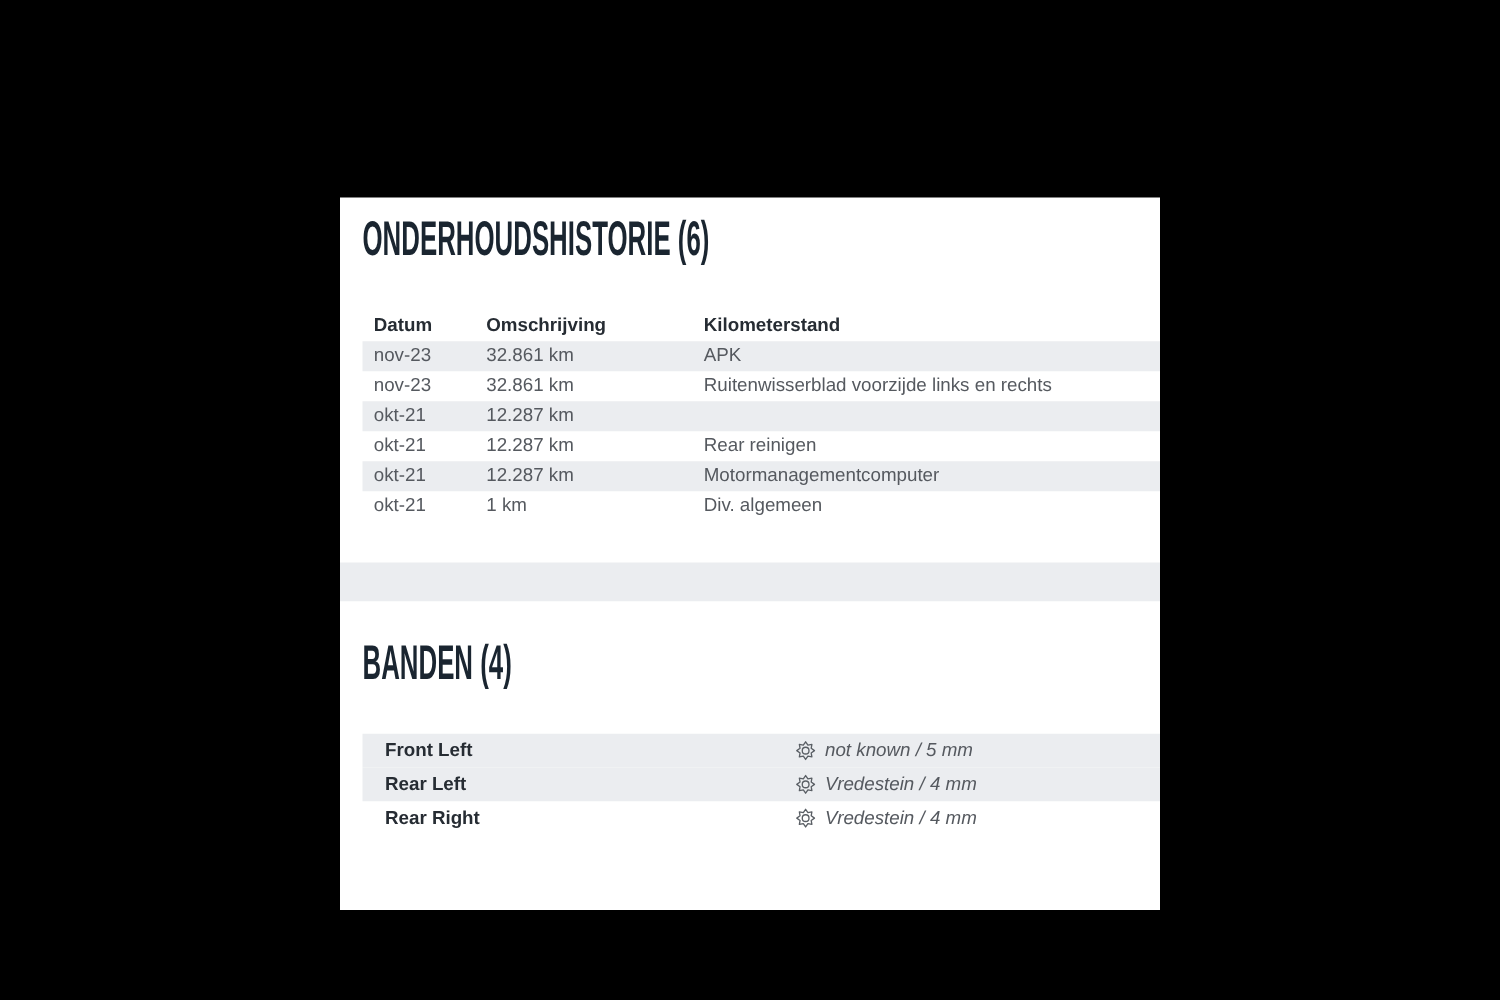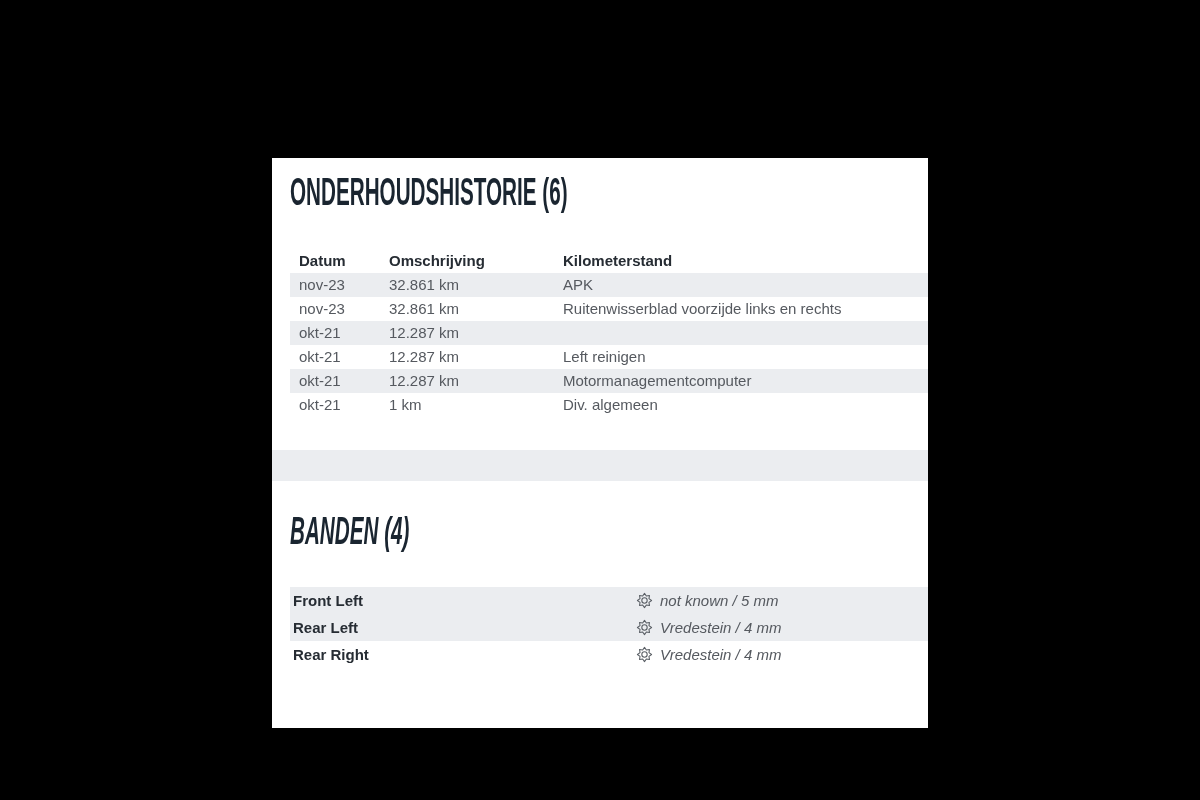--- a/index.html
+++ b/index.html
@@ -35,21 +35,21 @@
     color: var(--title-text);
     white-space: nowrap;
   }
   .section-title .condense {
     display: inline-block;
     transform: scaleX(0.53);
     transform-origin: 0 50%;
     letter-spacing: 0px;
   }
   .title-maintenance { top: 14px; }
-  .title-tires { top: 353px; font-style: italic; }
+  .title-tires { top: 353px; }
 
   
   .m-table {
     position: absolute;
     left: 18px; right: 0;
     top: 91px;
   }
   .m-row {
     display: grid;
     grid-template-columns: 90px 174px 1fr;
@@ -84,21 +84,21 @@
     top: 429px;
   }
   .t-row {
     position: relative;
     height: 27px;
     line-height: 27px;
     font-size: 15px;
   }
   .t-label {
     position: absolute;
-    left: 3px; top: 0;
+    left: 18px; top: 0;
     font-weight: 700;
     color: var(--header-text);
     white-space: nowrap;
   }
   .t-gear {
     position: absolute;
     left: 346px; top: 5px;
     width: 17px; height: 17px;
     color: var(--icon-color);
   }
@@ -136,21 +136,21 @@
       <div class="cell">32.861 km</div>
       <div class="cell">Ruitenwisserblad voorzijde links en rechts</div>
     </div>
     <div class="m-row striped">
       <div class="cell">okt-21</div>
       <div class="cell">12.287 km</div>
     </div>
     <div class="m-row">
       <div class="cell">okt-21</div>
       <div class="cell">12.287 km</div>
-      <div class="cell">Left reinigen</div>
+      <div class="cell">Rear reinigen</div>
     </div>
     <div class="m-row striped">
       <div class="cell">okt-21</div>
       <div class="cell">12.287 km</div>
       <div class="cell">Motormanagementcomputer</div>
     </div>
     <div class="m-row">
       <div class="cell">okt-21</div>
       <div class="cell">1 km</div>
       <div class="cell">Div. algemeen</div>

